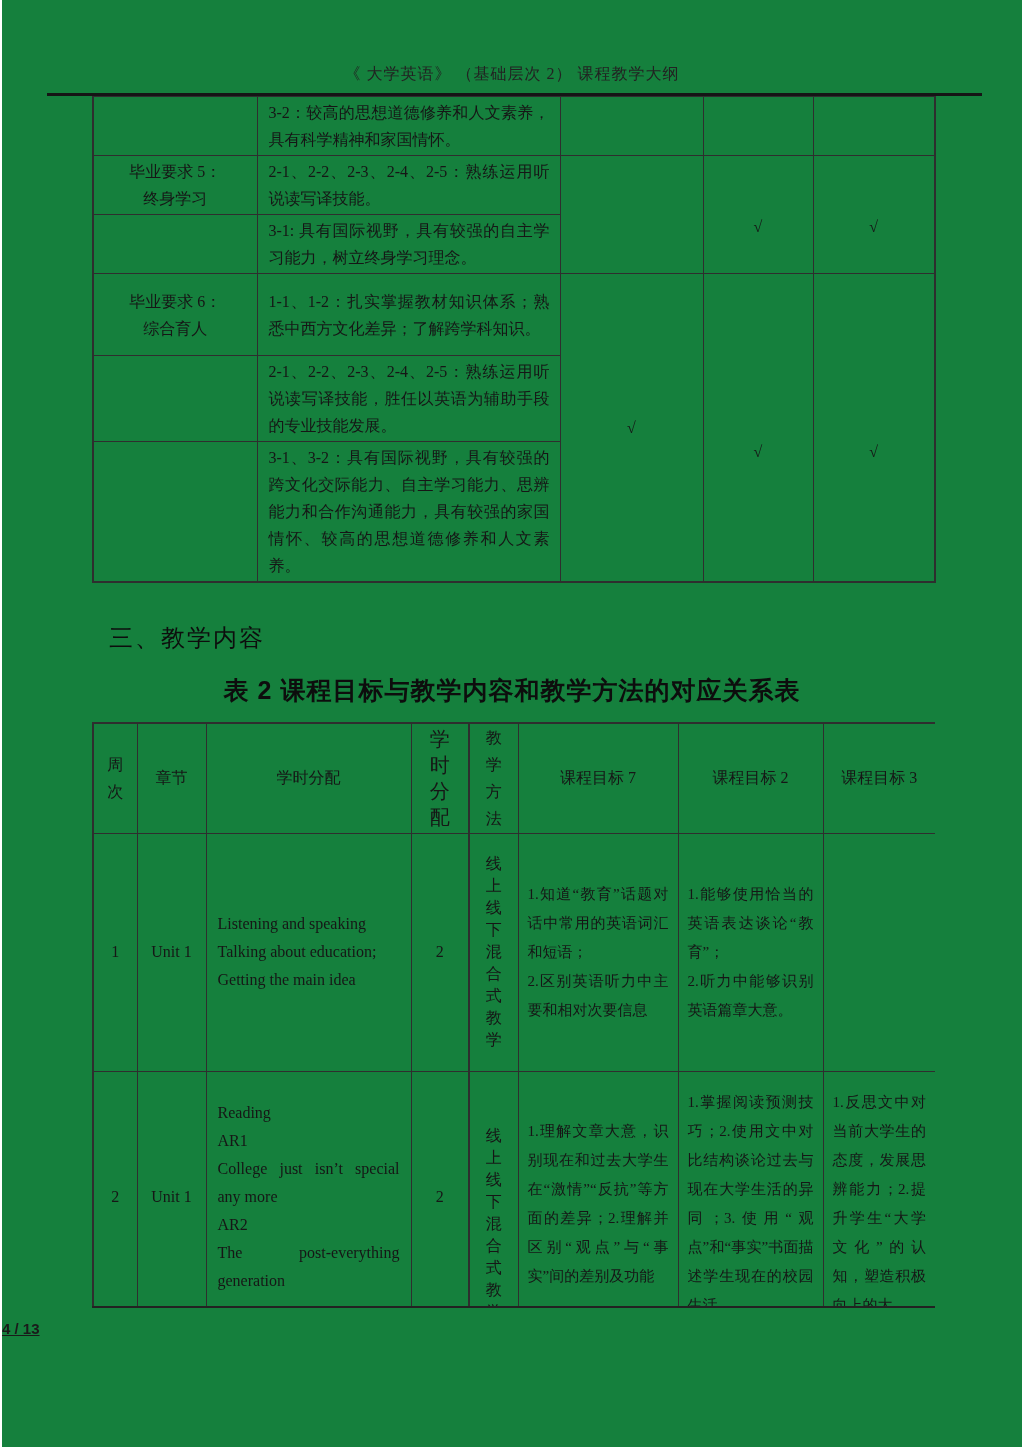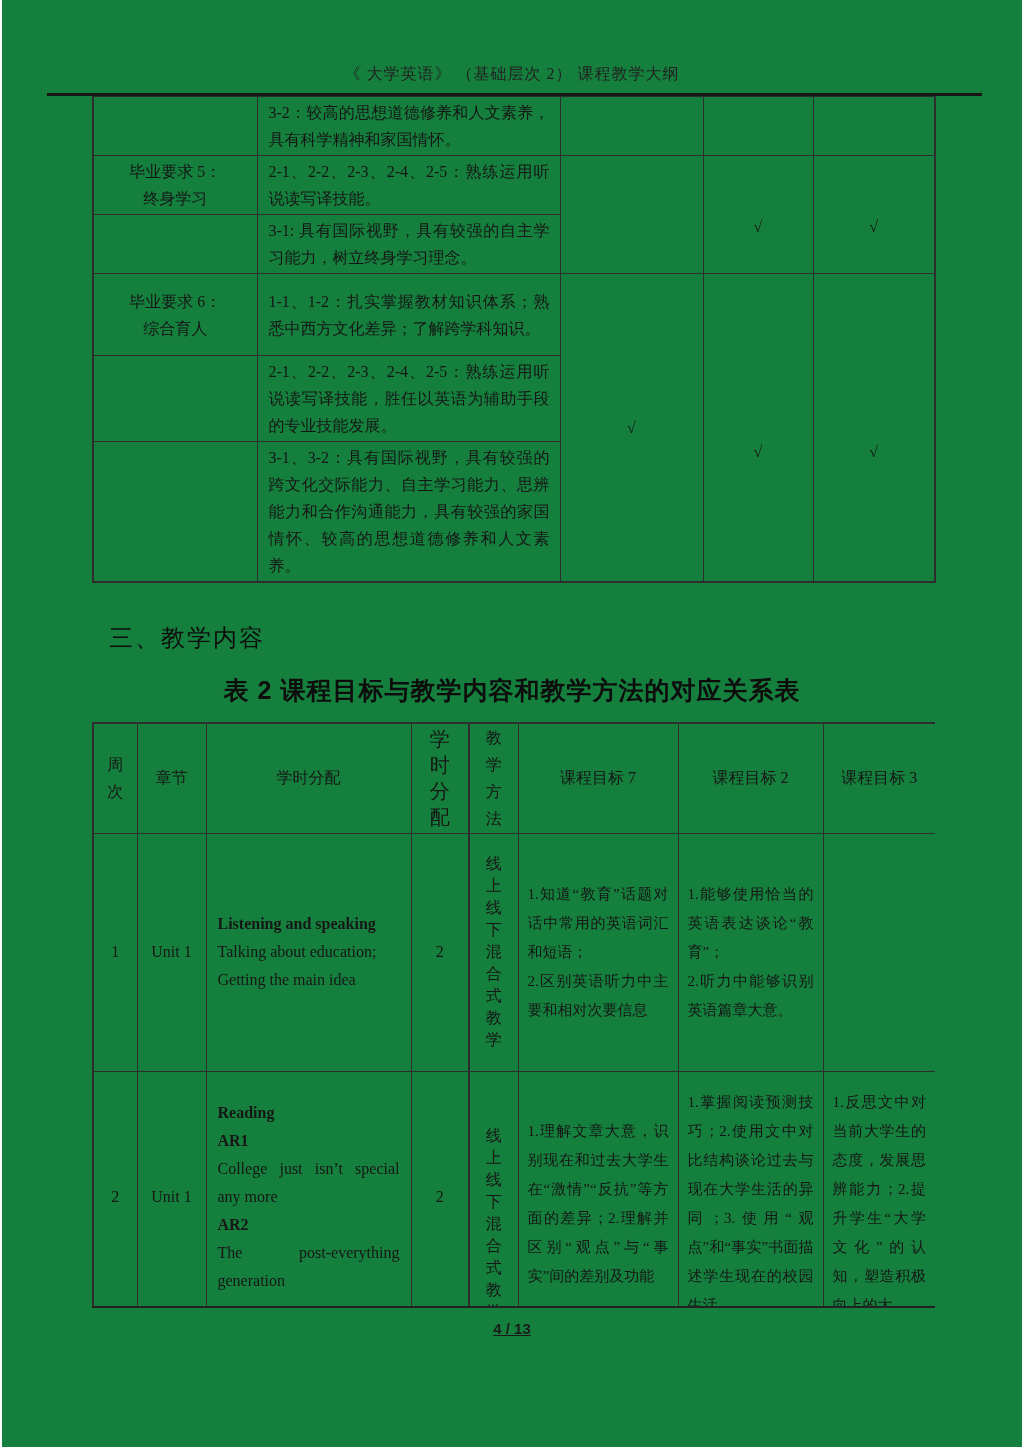--- a/index.html
+++ b/index.html
@@ -52,26 +52,26 @@
   table.t2 th { font-weight:normal; font-size:16px; padding:0; }
   td.c-center { text-align:center; font-size:16px; }
   td.method-cell { padding:0; border-left:2px solid #2e2e2e !important; }
   th.method-cell { border-left:2px solid #2e2e2e !important; }
   .vchar { width:18px; margin:0 auto; word-break:break-all; text-align:center; line-height:27px; font-size:16px; }
   .vchar2 { width:36px; margin:0 auto; word-break:break-all; text-align:center; line-height:26px; font-size:20px; }
   td.method-cell .vchar { line-height:22px; }
   td.method-top { vertical-align:top; padding-top:53px; }
   td.content-cell { padding:0 11px; font-size:16px; line-height:28px; }
   .content-line { text-align:justify; }
-  .bold { font-weight:bold; }
+  .bold { font-weight:normal; }
   td.goal-cell { font-size:15px; line-height:29px; padding:0 9px; text-align:justify; white-space:pre-line; }
   td.goal-top { vertical-align:top; padding-top:13px; }
   
   .footer {
-    position:absolute; top:1320px; left:0; width:100%; text-align:center;
+    position:absolute; top:1320px; left:0; width:100%; 
     font-family:"Liberation Sans","DejaVu Sans",sans-serif;
     font-weight:bold; font-size:15px; color:#1a1a1a;text-decoration:underline;
   }
 </style>
 </head>
 <body>
 
 <div class="page">
 
   <div class="doc-header">《 大学英语》 （基础层次 2） 课程教学大纲</div>

